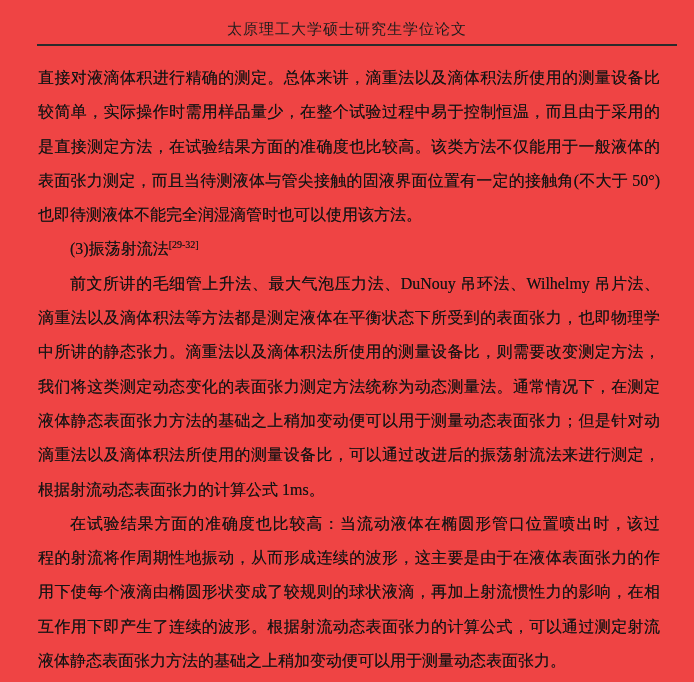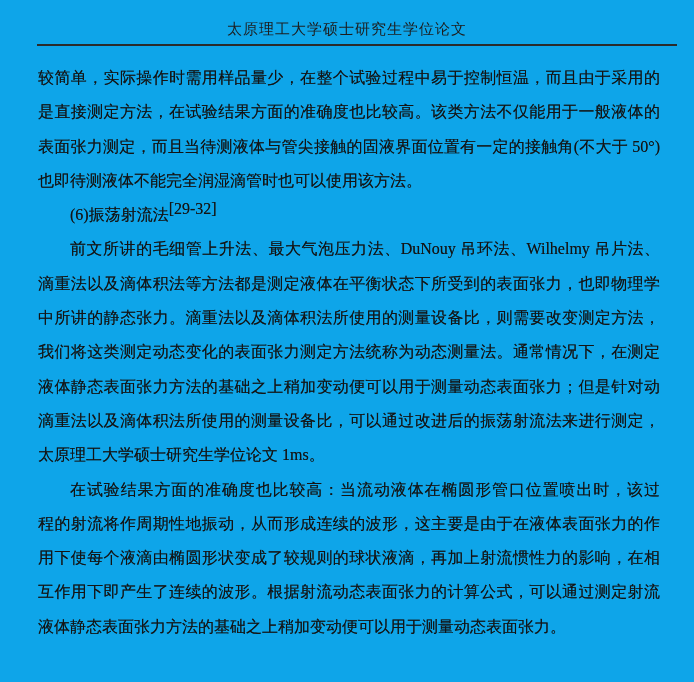--- a/index.html
+++ b/index.html
@@ -5,21 +5,21 @@
   html, body {
     margin: 0;
     padding: 0;
     background: #e8e7e3;
   }
   .page {
     position: relative;
     width: 694px;
     height: 682px;
     margin: 0 auto;
-    background: #0ea5e9;
+    background: #ef4444;
     color: #161616;
     font-family: "Liberation Serif", serif;
     overflow: hidden;
   }
   .page-header {
     position: absolute;
     top: 20px;
     left: 0;
     width: 100%;
     text-align: center;
@@ -58,54 +58,55 @@
     text-align: left;
   }
   .line.indent {
     padding-left: 32px;
   }
   .line.fill.indent {
     width: 590px;
     font-family: Liberation Serif, serif;
   }
   sup.cite {
-    font-size: 16px;
+    font-size: 10px;
     line-height: 0;
     vertical-align: super;
     font-family: "Liberation Serif", serif;
     text-align: center;
   }
 </style>
 </head>
 <body>
 
 <div class="page">
 
   <div class="page-header">太原理工大学硕士研究生学位论文</div>
 
   <div class="header-rule"></div>
 
   <div class="doc-body">
 
+    <div class="line fill">直接对液滴体积进行精确的测定。总体来讲，滴重法以及滴体积法所使用的测量设备比</div>
     <div class="line fill">较简单，实际操作时需用样品量少，在整个试验过程中易于控制恒温，而且由于采用的</div>
     <div class="line fill">是直接测定方法，在试验结果方面的准确度也比较高。该类方法不仅能用于一般液体的</div>
     <div class="line fill">表面张力测定，而且当待测液体与管尖接触的固液界面位置有一定的接触角(不大于 50°)</div>
     <div class="line endline">也即待测液体不能完全润湿滴管时也可以使用该方法。</div>
 
     <div class="line endline indent">
-      <span>(6)振荡射流法</span><sup class="cite">[29-32]</sup>
+      <span>(3)振荡射流法</span><sup class="cite">[29-32]</sup>
     </div>
 
     <div class="line fill indent">前文所讲的毛细管上升法、最大气泡压力法、DuNouy 吊环法、Wilhelmy 吊片法、</div>
     <div class="line fill">滴重法以及滴体积法等方法都是测定液体在平衡状态下所受到的表面张力，也即物理学</div>
     <div class="line fill">中所讲的静态张力。滴重法以及滴体积法所使用的测量设备比，则需要改变测定方法，</div>
     <div class="line fill">我们将这类测定动态变化的表面张力测定方法统称为动态测量法。通常情况下，在测定</div>
     <div class="line fill">液体静态表面张力方法的基础之上稍加变动便可以用于测量动态表面张力；但是针对动</div>
     <div class="line fill">滴重法以及滴体积法所使用的测量设备比，可以通过改进后的振荡射流法来进行测定，</div>
-    <div class="line endline">太原理工大学硕士研究生学位论文 1ms。</div>
+    <div class="line endline">根据射流动态表面张力的计算公式 1ms。</div>
 
     <div class="line fill indent">在试验结果方面的准确度也比较高：当流动液体在椭圆形管口位置喷出时，该过</div>
     <div class="line fill">程的射流将作周期性地振动，从而形成连续的波形，这主要是由于在液体表面张力的作</div>
     <div class="line fill">用下使每个液滴由椭圆形状变成了较规则的球状液滴，再加上射流惯性力的影响，在相</div>
     <div class="line fill">互作用下即产生了连续的波形。根据射流动态表面张力的计算公式，可以通过测定射流</div>
     <div class="line endline">液体静态表面张力方法的基础之上稍加变动便可以用于测量动态表面张力。</div>
 
   </div>
 </div>
 

